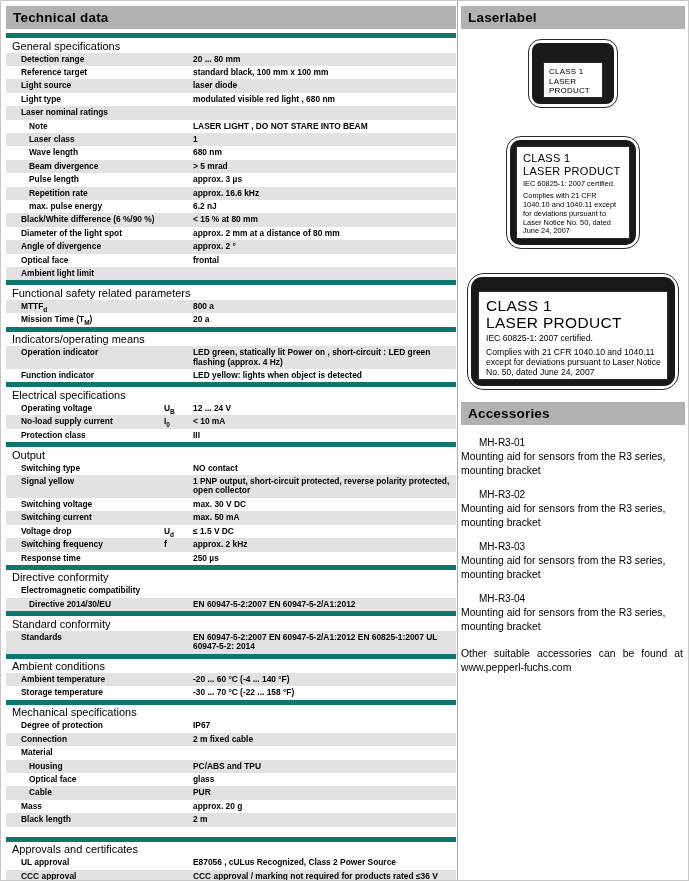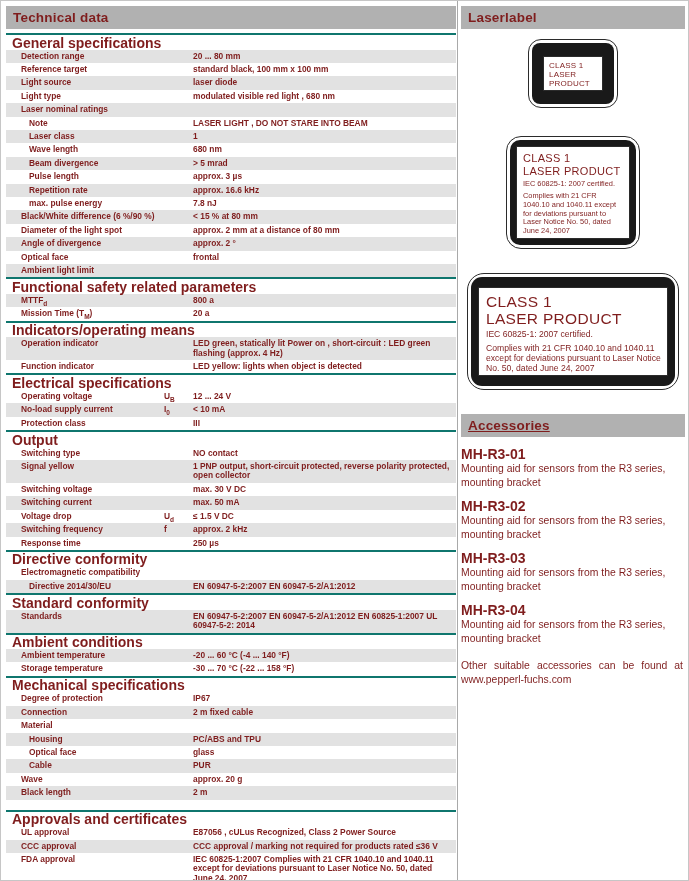--- a/index.html
+++ b/index.html
@@ -1,51 +1,51 @@
 <!DOCTYPE html>
 <html><head>
 <meta charset="utf-8">
 <style>
   html,body{margin:0;padding:0;background:#fff;}
   .page{
     position:relative;width:689px;height:881px;background:#ffffff;
-    font-family:"Liberation Sans","DejaVu Sans",sans-serif;color:#7f1d1d;
+    font-family:"Liberation Sans","DejaVu Sans",sans-serif;color:#000000;
     border:1px solid #c6c6c6;box-sizing:border-box;overflow:hidden;
   }
   .divider{position:absolute;left:456px;top:0;width:1px;height:881px;background:#a9a9a9;}
   .col-left{position:absolute;left:5px;top:5px;width:450px;}
   .col-right{position:absolute;left:460px;top:5px;width:224px;}
   .bar{
     background:#b1b1b1;height:23px;display:flex;align-items:center;
     font-size:13.5px;font-weight:bold;padding-left:7px;box-sizing:border-box;letter-spacing:.2px;
   }
   
   #spec-table{margin-top:4px;}
   .section{margin:0;}
   .section.gap-before{margin-top:10px;}
   .section-header{
-    border-top:2px solid #0f766e;font-size:14px;font-weight:bold;
+    border-top:5px solid #0f766e;font-size:11px;font-weight:normal;
     padding:2.5px 0 2px 6px;line-height:10px;
   }
   .row{display:grid;grid-template-columns:158px 29px 1fr;padding:2px 0;font-size:8.4px;line-height:9.4px;font-weight:bold;}
   .row.shaded{background:#e2e2e2;}
   .cell{display:block;}
   .cell.label{padding-left:15px;}
   .row.indent2 .cell.label{padding-left:23px;}
   .cell.sym{padding-right:2px;}
   .cell.value{padding-right:6px;}
   sub{font-size:6.5px;line-height:0;}
   
   .laser-label{
     background:#fff;border:1.2px solid #2b2b2b;box-sizing:border-box;
     padding:3px;margin:0 auto;display:block;
   }
   .laser-frame{
     background:#191919;width:100%;height:100%;box-sizing:border-box;
-    display:flex;align-items:center;
+    display:flex;align-items:flex-end;
   }
   .laser-panel{
     background:#fff;border:1px solid #2b2b2b;box-sizing:border-box;flex:1;
     overflow:hidden;
   }
   .laser-label.small{width:90px;height:69px;border-radius:13px;margin-top:10px;}
   .small .laser-frame{border-radius:8px;padding:6px 11px;}
   .small .laser-panel{padding:4px 2px 2px 5px;font-size:8px;line-height:9.2px;letter-spacing:.2px;}
   .laser-label.medium{width:134px;height:113px;border-radius:15px;margin-top:28px;}
   .medium .laser-frame{border-radius:10px;padding:6px;}
@@ -53,23 +53,23 @@
   .medium .ll-heading{font-size:11px;line-height:12.5px;letter-spacing:.3px;}
   .medium .ll-cert{font-size:7.4px;line-height:9px;margin-top:2px;}
   .medium .ll-body{font-size:7.4px;line-height:8.7px;margin-top:4px;}
   .laser-label.large{width:212px;height:117px;border-radius:17px;margin-top:24px;}
   .large .laser-frame{border-radius:11px;padding:6px 7px;}
   .large .laser-panel{padding:5px 4px 2px 7px;}
   .large .ll-heading{font-size:15.5px;line-height:17px;letter-spacing:.3px;}
   .large .ll-cert{font-size:8.6px;line-height:11px;margin-top:2px;}
   .large .ll-body{font-size:8.6px;line-height:10px;margin-top:3px;}
   
-  .accessories-bar{margin-top:24px;text-decoration:underline;}
+  .accessories-bar{margin-top:12px;}
   .acc-item{margin-top:11px;}
-  .acc-model{font-size:14px;font-weight:bold;line-height:13px;}
+  .acc-model{font-size:10px;font-weight:normal;line-height:13px;margin-left:18px;}
   .acc-desc{font-size:10.4px;line-height:13.5px;margin-top:1px;}
   .acc-note{font-size:10.4px;line-height:13.5px;margin:14px 2px 0 0;text-align:justify;}
 </style>
 </head>
 <body>
 
 <div class="page">
   <div class="divider"></div>
 
   <div class="col-left">
@@ -128,21 +128,21 @@
             <span class="cell value">approx. 3 µs</span>
           </div>
           <div class="row shaded indent2">
             <span class="cell label">Repetition rate</span>
             <span class="cell sym"></span>
             <span class="cell value">approx. 16.6 kHz</span>
           </div>
           <div class="row indent2">
             <span class="cell label">max. pulse energy</span>
             <span class="cell sym"></span>
-            <span class="cell value">7.8  nJ</span>
+            <span class="cell value">6.2  nJ</span>
           </div>
           <div class="row shaded">
             <span class="cell label">Black/White difference (6 %/90 %)</span>
             <span class="cell sym"></span>
             <span class="cell value">&lt; 15  % at 80  mm</span>
           </div>
           <div class="row">
             <span class="cell label">Diameter of the light spot</span>
             <span class="cell sym"></span>
             <span class="cell value">approx. 2 mm at a distance of 80 mm</span>
@@ -304,21 +304,21 @@
             <span class="cell label">Optical face</span>
             <span class="cell sym"></span>
             <span class="cell value">glass</span>
           </div>
           <div class="row shaded indent2">
             <span class="cell label">Cable</span>
             <span class="cell sym"></span>
             <span class="cell value">PUR</span>
           </div>
           <div class="row">
-            <span class="cell label">Wave</span>
+            <span class="cell label">Mass</span>
             <span class="cell sym"></span>
             <span class="cell value">approx. 20 g</span>
           </div>
           <div class="row shaded">
             <span class="cell label">Black length</span>
             <span class="cell sym"></span>
             <span class="cell value">2 m</span>
           </div>
         </div>
         <div class="section gap-before">

